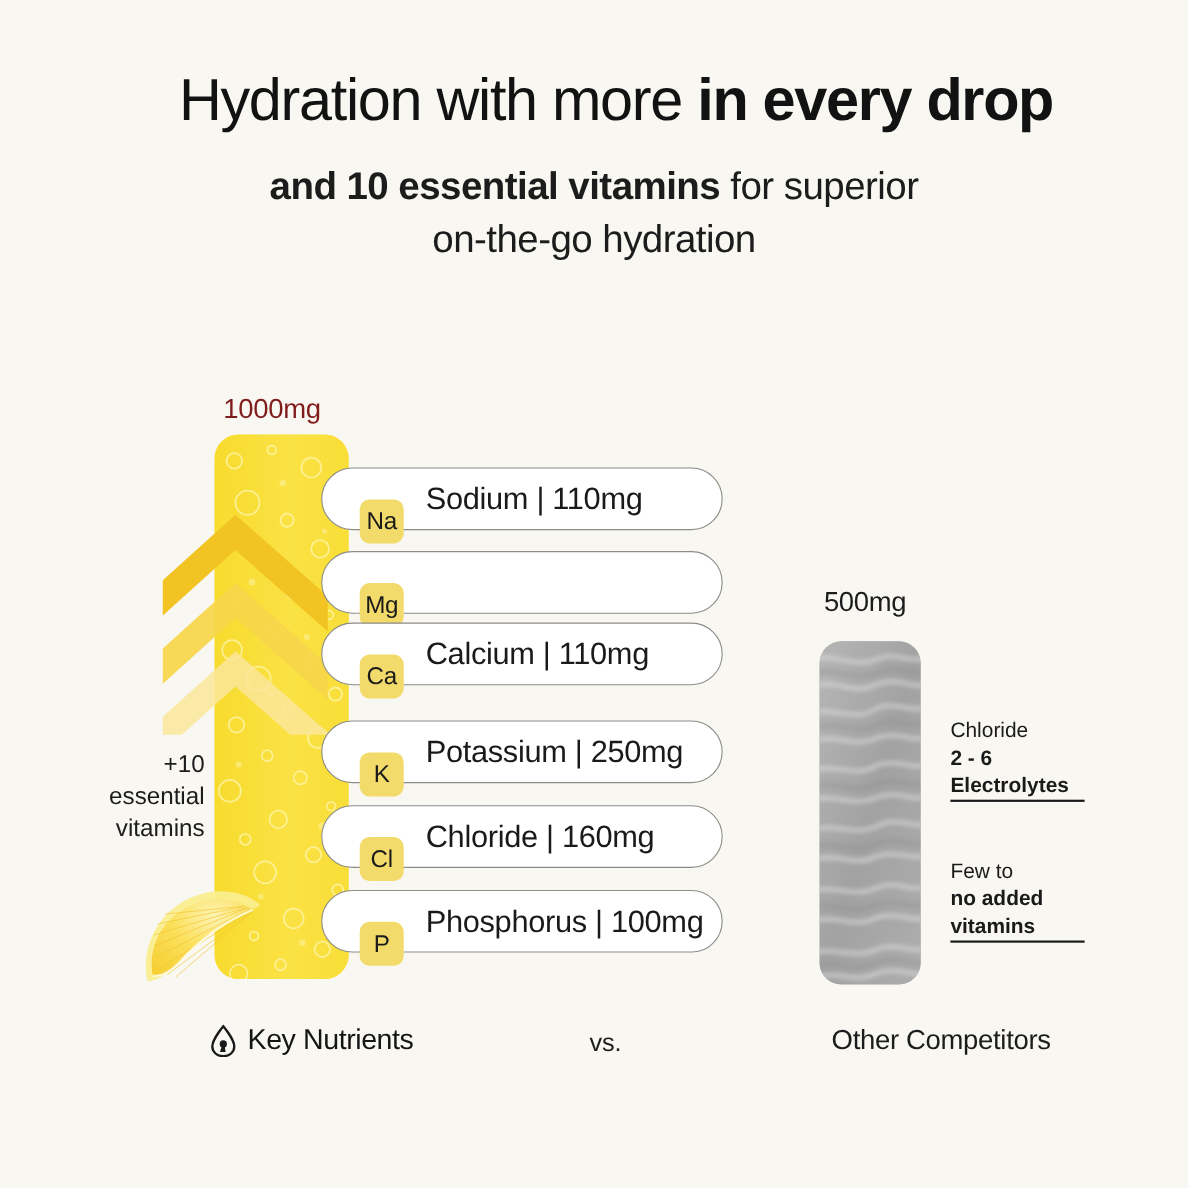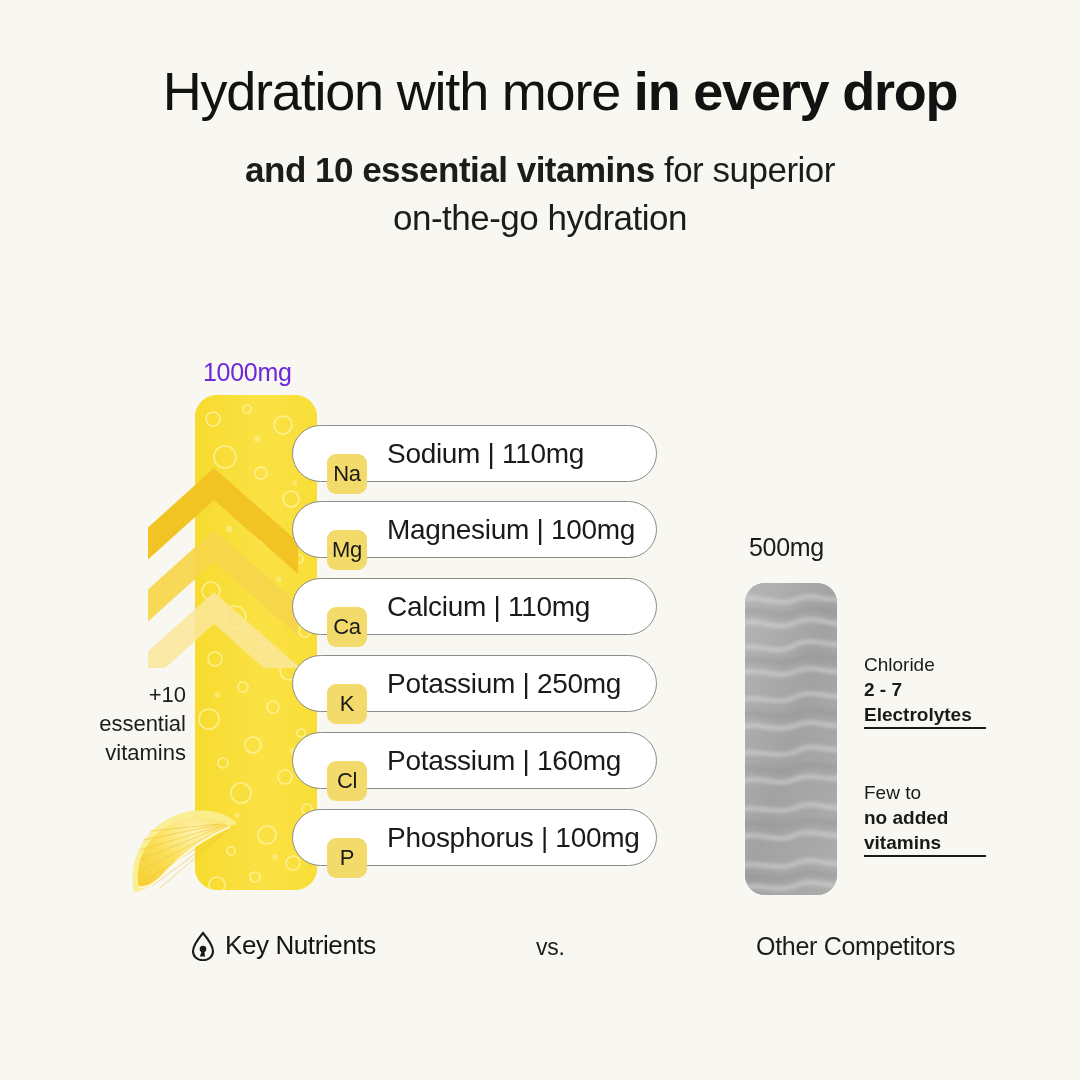--- a/index.html
+++ b/index.html
@@ -46,21 +46,21 @@
   }
   .subhead .b { font-weight: 700; }
 
   
   .label-1000 {
     position: absolute;
     left: 203px;
     top: 358px;
     font-size: 25px;
     letter-spacing: -0.3px;
-    color: #6d28d9;
+    color: #7f1d1d;
   }
 
   .yellow-bar {
     position: absolute;
     left: 195px;
     top: 395px;
     width: 122px;
     height: 495px;
     border-radius: 22px;
     background: #FAE03C;
@@ -311,33 +311,32 @@
   </g>
   <path d="M104 21 C82 30 56 47 36 70 C28 78 20 82 13 81" fill="none" stroke="#FFFDE8" stroke-width="2" opacity="0.8"></path>
 </svg>
 
 <div class="pill" style="top:425px">
   <div class="pill-badge">Na</div>
   <div class="pill-text">Sodium | 110mg</div>
 </div>
 <div class="pill" style="top:501px">
   <div class="pill-badge">Mg</div>
-  <div class="pill-text">Magnesium | 100mg</div>
-</div>
-<div class="pill" style="top:578px">
+</div>
+<div class="pill" style="top:566px">
   <div class="pill-badge">Ca</div>
   <div class="pill-text">Calcium | 110mg</div>
 </div>
 <div class="pill" style="top:655px">
   <div class="pill-badge">K</div>
   <div class="pill-text">Potassium | 250mg</div>
 </div>
 <div class="pill" style="top:732px">
   <div class="pill-badge">Cl</div>
-  <div class="pill-text">Potassium | 160mg</div>
+  <div class="pill-text">Chloride | 160mg</div>
 </div>
 <div class="pill" style="top:809px">
   <div class="pill-badge">P</div>
   <div class="pill-text">Phosphorus | 100mg</div>
 </div>
 
 <div class="label-500">500mg</div>
 
 <div class="grey-bar">
   <svg viewBox="0 0 92 312" preserveAspectRatio="none">
@@ -372,21 +371,21 @@
       <path d="M-10 134 C14 124 28 140 52 130 C72 122 84 136 102 128"></path>
       <path d="M-10 188 C10 180 34 194 52 184 C70 176 88 190 102 182"></path>
       <path d="M-10 244 C16 234 30 250 50 240 C70 232 86 246 102 238"></path>
       <path d="M-10 296 C12 288 32 302 52 292 C72 284 84 298 102 290"></path>
     </g>
   </svg>
 </div>
 
 <div class="comp-note" style="top:652px">
   <div>Chloride</div>
-  <div class="b">2 - 7</div>
+  <div class="b">2 - 6</div>
   <div class="b">Electrolytes</div>
 </div>
 <div class="comp-rule" style="top:727px"></div>
 
 <div class="comp-note" style="top:780px">
   <div>Few to</div>
   <div class="b">no added</div>
   <div class="b">vitamins</div>
 </div>
 <div class="comp-rule" style="top:855px"></div>

